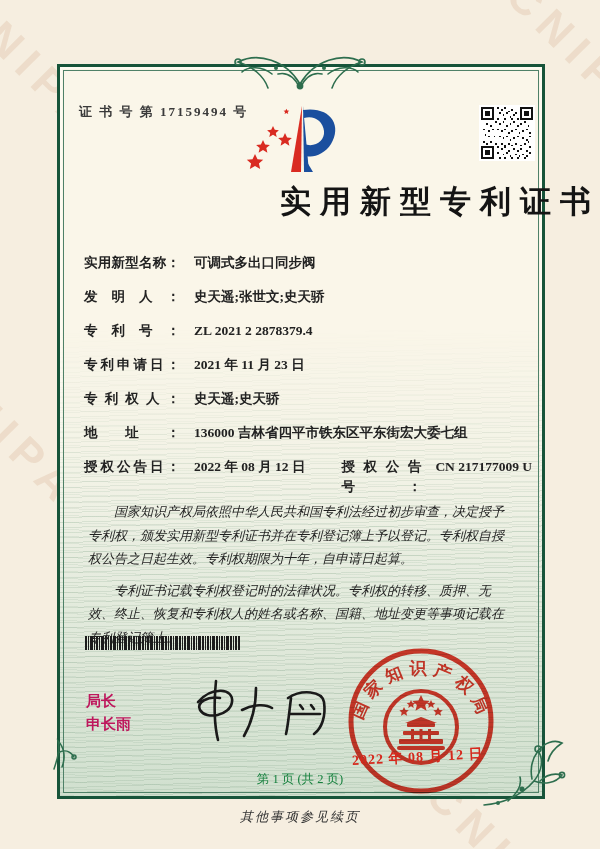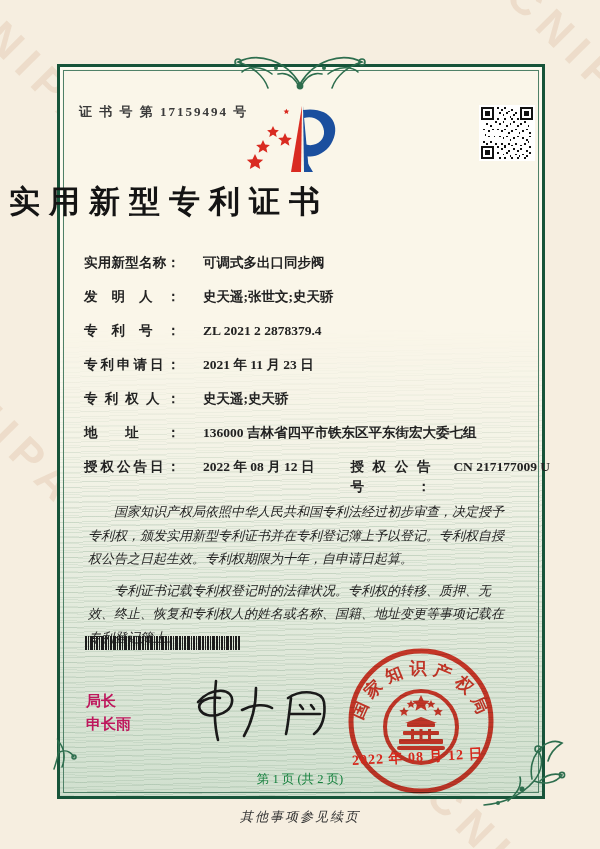--- a/index.html
+++ b/index.html
@@ -51,28 +51,28 @@
   .orn-bl{left:50px;bottom:78px;}
   
   .cert-no{
     position:absolute;left:79px;top:103px;
     font-size:13px;letter-spacing:2px;color:#3a3a3a;font-weight:bold;
   }
   .logo{position:absolute;left:243px;top:100px;}
   .qr{position:absolute;left:479px;top:105px;background:#fff;padding:2px;}
   .title{
     position:absolute;left:0;top:181px;width:100%;
-    text-align:left;font-size:31px;font-weight:bold;color:#141414;
+    text-align:right;font-size:31px;font-weight:bold;color:#141414;
     letter-spacing:9px;text-indent:9px;
   }
   
   .fields{position:absolute;left:84px;top:253px;width:438px;font-size:13.5px;color:#222;font-weight:bold;}
   .frow{display:flex;align-items:flex-start;line-height:20px;margin-bottom:14px;}
   .flabel{display:inline-block;width:96px;text-align:justify;text-align-last:justify;flex:0 0 96px;}
-  .fvalue{margin-left:23px;white-space:nowrap;}
+  .fvalue{margin-left:14px;white-space:nowrap;}
   .fpair{display:flex;align-items:baseline;}
   .fpair.second{margin-left:36px;}
   .fpair.second .flabel{width:80px;flex-basis:80px;}
   
   .paras{
     position:absolute;left:80px;top:492px;width:444px;
     font-size:13px;line-height:23.5px;color:#1f1f1f;
     font-style:italic;
   }
   .paras p{margin:8px;text-indent:2em;}

